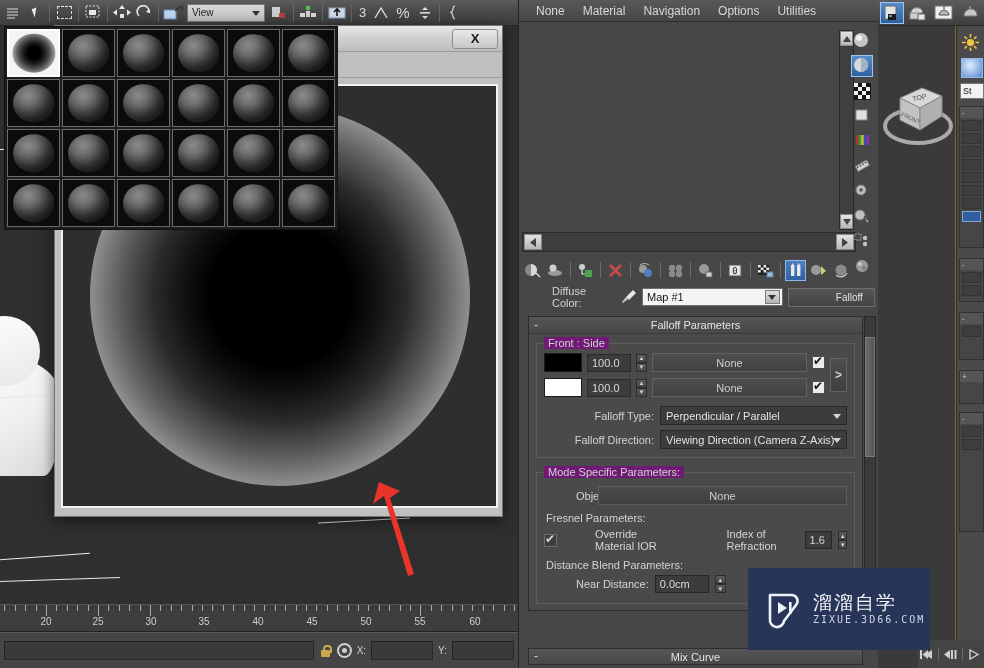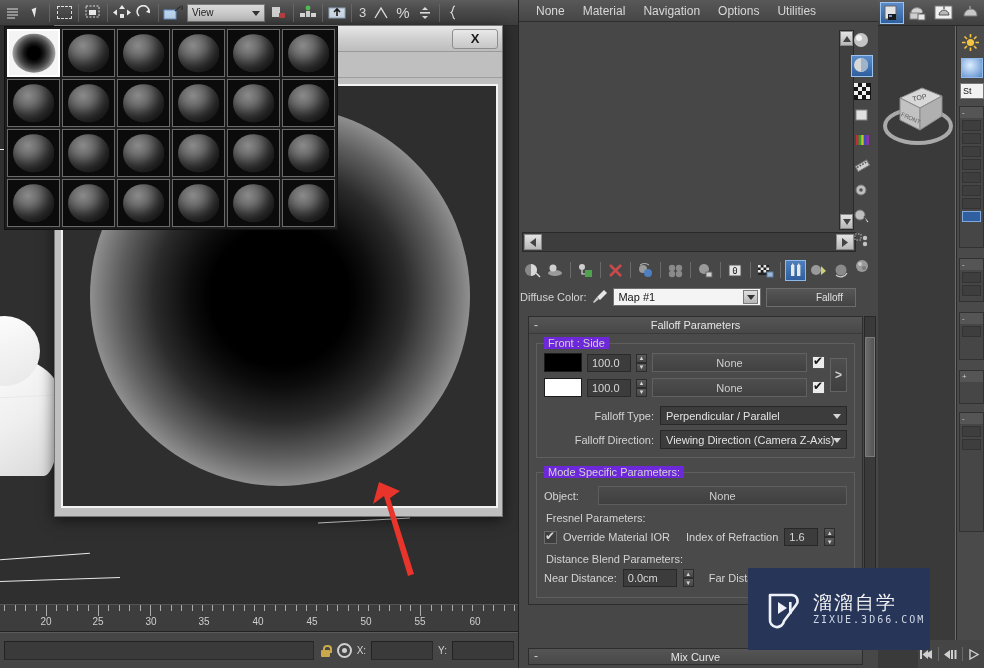--- a/index.html
+++ b/index.html
@@ -326,21 +326,21 @@
     background: linear-gradient(180deg,#5a8ccb,#2f5f9e);
     border: 1px solid #9cc2ee;
   }
 
   
   .me-diffuse {
     position: absolute; left: 520px; top: 286px;
     width: 355px; height: 22px;
     display: flex; align-items: center; gap: 5px;
   }
-  .me-lbl { font-size: 11px; color: #d4d4d4; }
+  .me-lbl { font-size: 11px; color: #d4d4d4; padding-left: 32px; }
   .eyedrop {
     width: 17px; height: 17px; position: relative;
   }
   .map-name-field {
     width: 148px; height: 18px;
     background: #f4f4f4; border: 1px solid #6f6f6f;
     color: #151515; font-size: 11px;
     display: flex; align-items: center; padding-left: 4px;
     position: relative;
   }
@@ -381,21 +381,21 @@
   .rollout-title { font-size: 11px; color: #e4e4e4; }
 
   .group {
     margin: 9px 7px 6px 7px;
     border: 1px solid #5e5e5e;
     padding: 9px 7px 8px 7px;
     position: relative;
   }
   .group-legend {
     position: absolute; left: 7px; top: -7px;
-    background: #6d28d9; padding: 0 4px;
+    background: #701a75; padding: 0 4px;
     font-size: 11px; color: #d2d2d2;
   }
   .fs-row { display: flex; align-items: center; gap: 5px; margin-bottom: 6px; }
   .swatch {
     width: 38px; height: 19px; border: 1px solid #1c1c1c;
   }
   .spin-field {
     width: 44px; height: 18px;
     background: #3c3c3c; border: 1px solid #2a2a2a;
     color: #d8d8d8; font-size: 11px;

